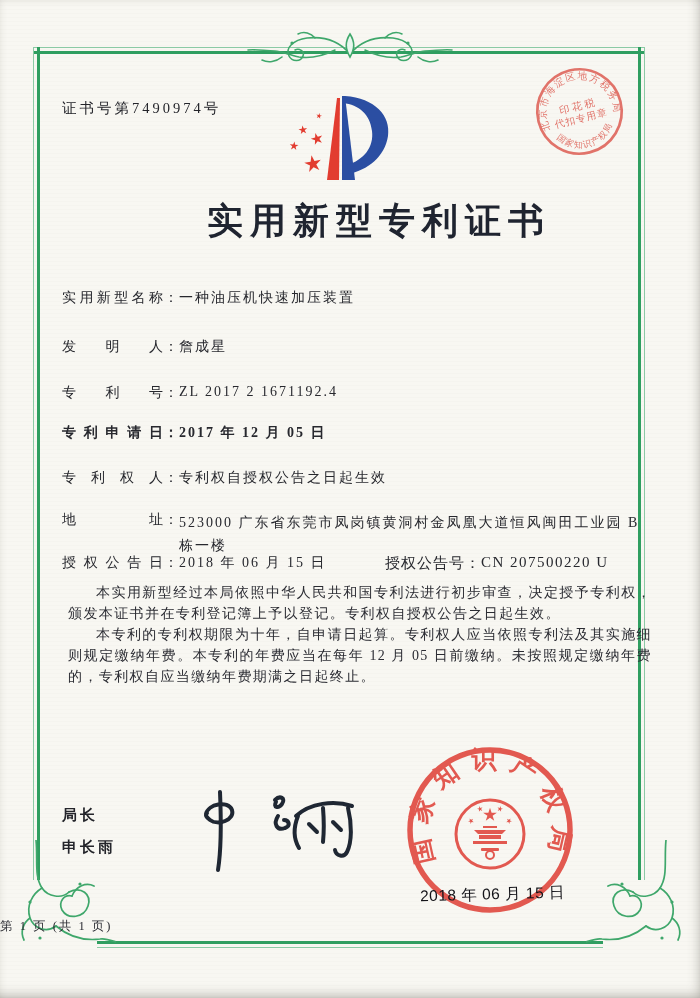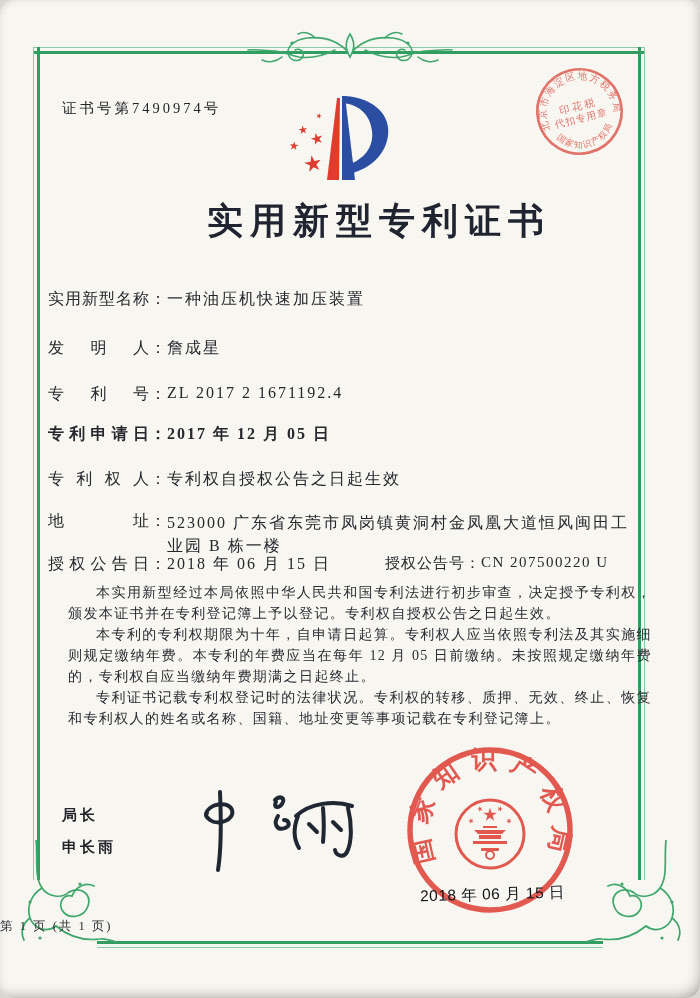--- a/index.html
+++ b/index.html
@@ -4,21 +4,20 @@
 <style>
   * { margin:0; padding:0; box-sizing:border-box; }
   html,body { width:700px; height:998px; }
   body { background:#d9d7d0; font-family:"Liberation Serif","DejaVu Serif",serif; }
 
   .page{
     position:relative; width:700px; height:998px; overflow:hidden;
     background:#f8f7f2;
     background-image:repeating-linear-gradient(0deg, rgba(120,115,100,.025) 0 1px, transparent 1px 4px);
     box-shadow: inset -8px -10px 14px -10px rgba(60,55,45,.45), inset 3px 3px 10px -6px rgba(60,55,45,.25);
-    border-radius: 14px;
   }
 
   
   .b-top   { position:absolute; left:33px;  top:47px;  width:612px; height:7px;
              border-top:1px solid #8bcaa5; border-bottom:3px solid #2f9e60; }
   .b-bottom{ position:absolute; left:97px;  top:941px; width:506px; height:7px;
              border-top:3px solid #2f9e60; border-bottom:1px solid #8bcaa5; }
   .b-left  { position:absolute; left:33px;  top:47px;  width:7px;  height:833px;
              border-left:1px solid #8bcaa5; border-right:3px solid #2f9e60; }
   .b-right { position:absolute; left:638px; top:47px;  width:7px;  height:833px;
@@ -29,21 +28,21 @@
   .fl-bl { left:14px;  top:840px; }
   .fl-br { left:586px; top:840px; transform:scaleX(-1); }
 
   
   .cert-no{ position:absolute; left:62px; top:99px; font-size:14.5px; letter-spacing:3px; color:#23242a; }
   .logo{ position:absolute; left:277px; top:84px; }
   .title{ position:absolute; left:0; top:197px; width:700px; text-align:center;
           font-size:36px; font-weight:600; letter-spacing:7px; color:#1f2430;margin-left:29px; }
 
   
-  .frow{ position:absolute; left:48px; font-size:16px; color:#27282e; letter-spacing:1px; white-space:nowrap; }
+  .frow{ position:absolute; left:62px; font-size:14px; color:#27282e; letter-spacing:1px; white-space:nowrap; }
   .flabel{ display:inline-block; width:102px; text-align:justify; text-align-last:justify; vertical-align:top; }
   .fcolon{ display:inline-block; vertical-align:top; }
   .fvalue{ display:inline-block; vertical-align:top; letter-spacing:2px; }
   .fvalue.wrap{ white-space:normal; width:478px; line-height:23px; }
   .r0{ top:289px; } .r1{ top:338px; } .r2{ top:384px; } .r3{ top:424px;font-weight:bold; }
   .r4{ top:469px; } .r5{ top:511px; } .r6{ top:554px; }
   .grant-no{ position:absolute; left:385px; top:554px; font-size:15px; color:#27282e; letter-spacing:1px; white-space:nowrap; }
   .grant-no .fvalue{ letter-spacing:1.5px; }
 
   
@@ -183,21 +182,20 @@
   <div class="frow r6">
     <span class="flabel">授权公告日</span><span class="fcolon">：</span><span class="fvalue">2018 年 06 月 15 日</span>
   </div>
   <div class="grant-no">
     <span>授权公告号</span><span class="fcolon">：</span><span class="fvalue">CN 207500220 U</span>
   </div>
 
   <div class="body-text">
     <p>本实用新型经过本局依照中华人民共和国专利法进行初步审查，决定授予专利权，颁发本证书并在专利登记簿上予以登记。专利权自授权公告之日起生效。</p>
     <p>本专利的专利权期限为十年，自申请日起算。专利权人应当依照专利法及其实施细则规定缴纳年费。本专利的年费应当在每年 12 月 05 日前缴纳。未按照规定缴纳年费的，专利权自应当缴纳年费期满之日起终止。</p>
-    <p>专利证书记载专利权登记时的法律状况。专利权的转移、质押、无效、终止、恢复和专利权人的姓名或名称、国籍、地址变更等事项记载在专利登记簿上。</p>
   </div>
 
   <div class="officer">
     <div>局长</div>
     <div>申长雨</div>
   </div>
 
   <svg class="signature" width="185" height="112" viewBox="0 0 185 112">
     <g stroke="#1f2733" stroke-width="4" fill="none" stroke-linecap="round" stroke-linejoin="round">
       <path d="M16,44 C18,34 38,30 42,40 C45,50 28,56 20,50 C16,47 15,45 17,43"></path>

